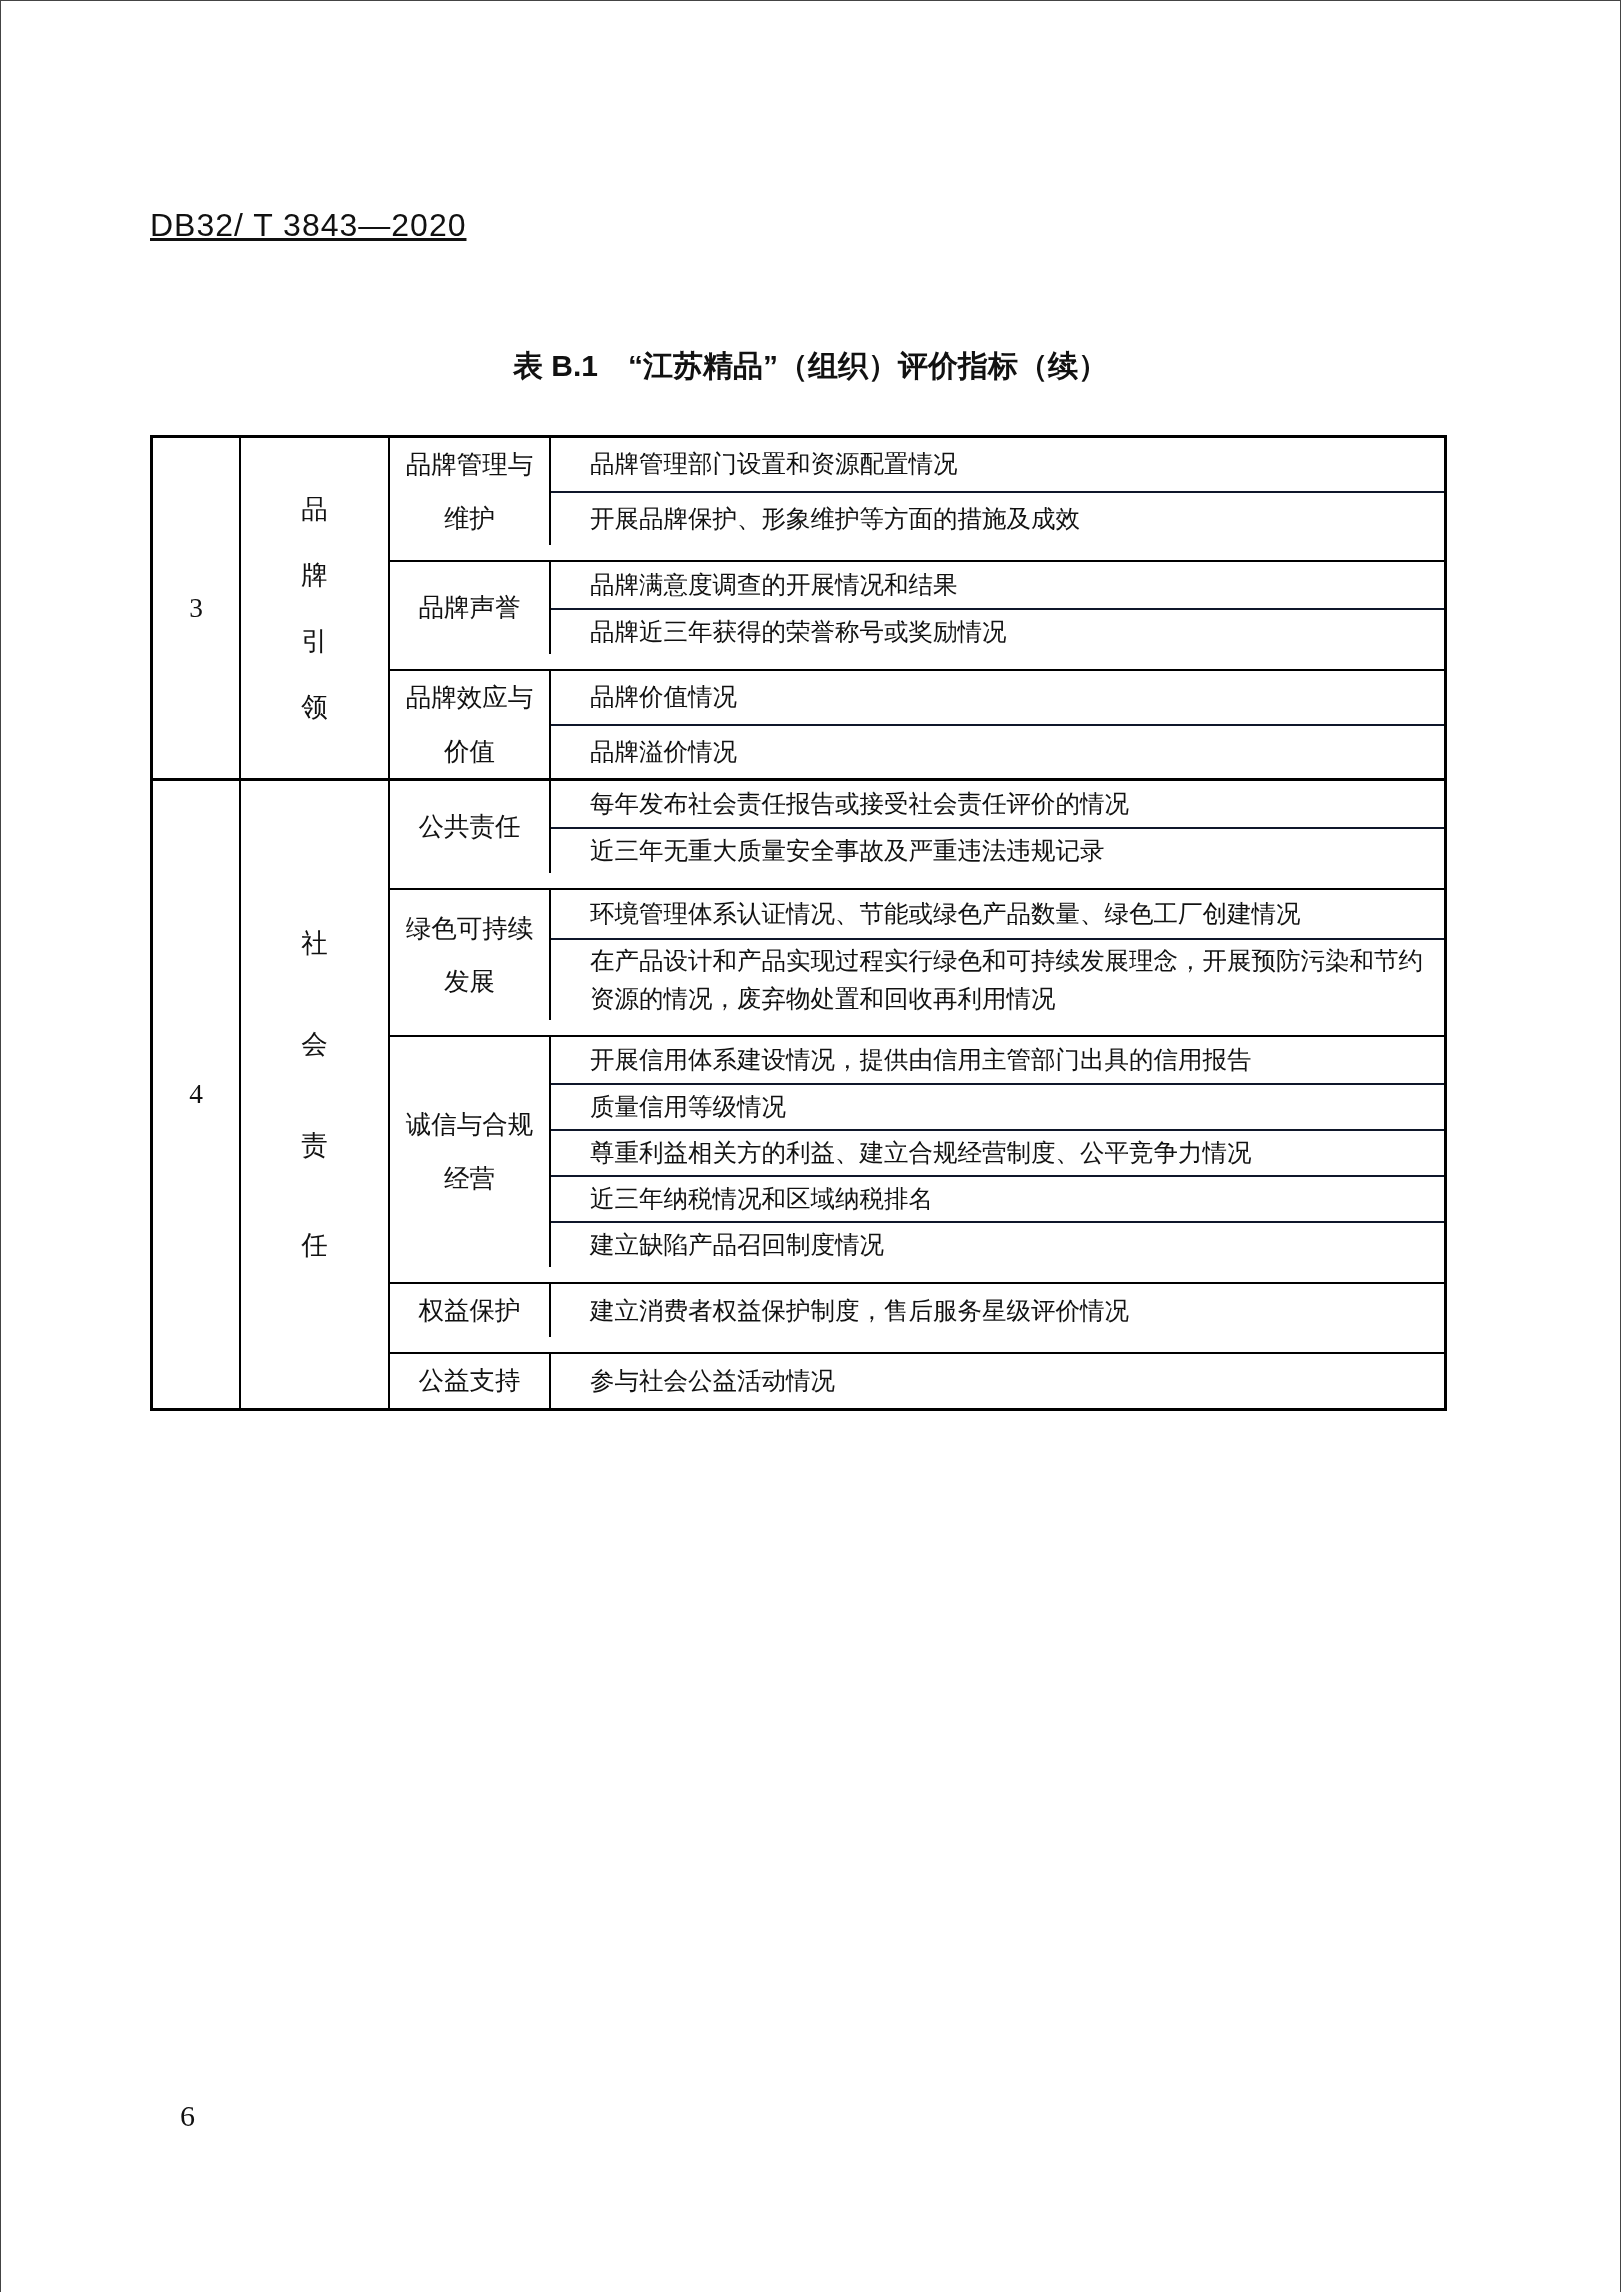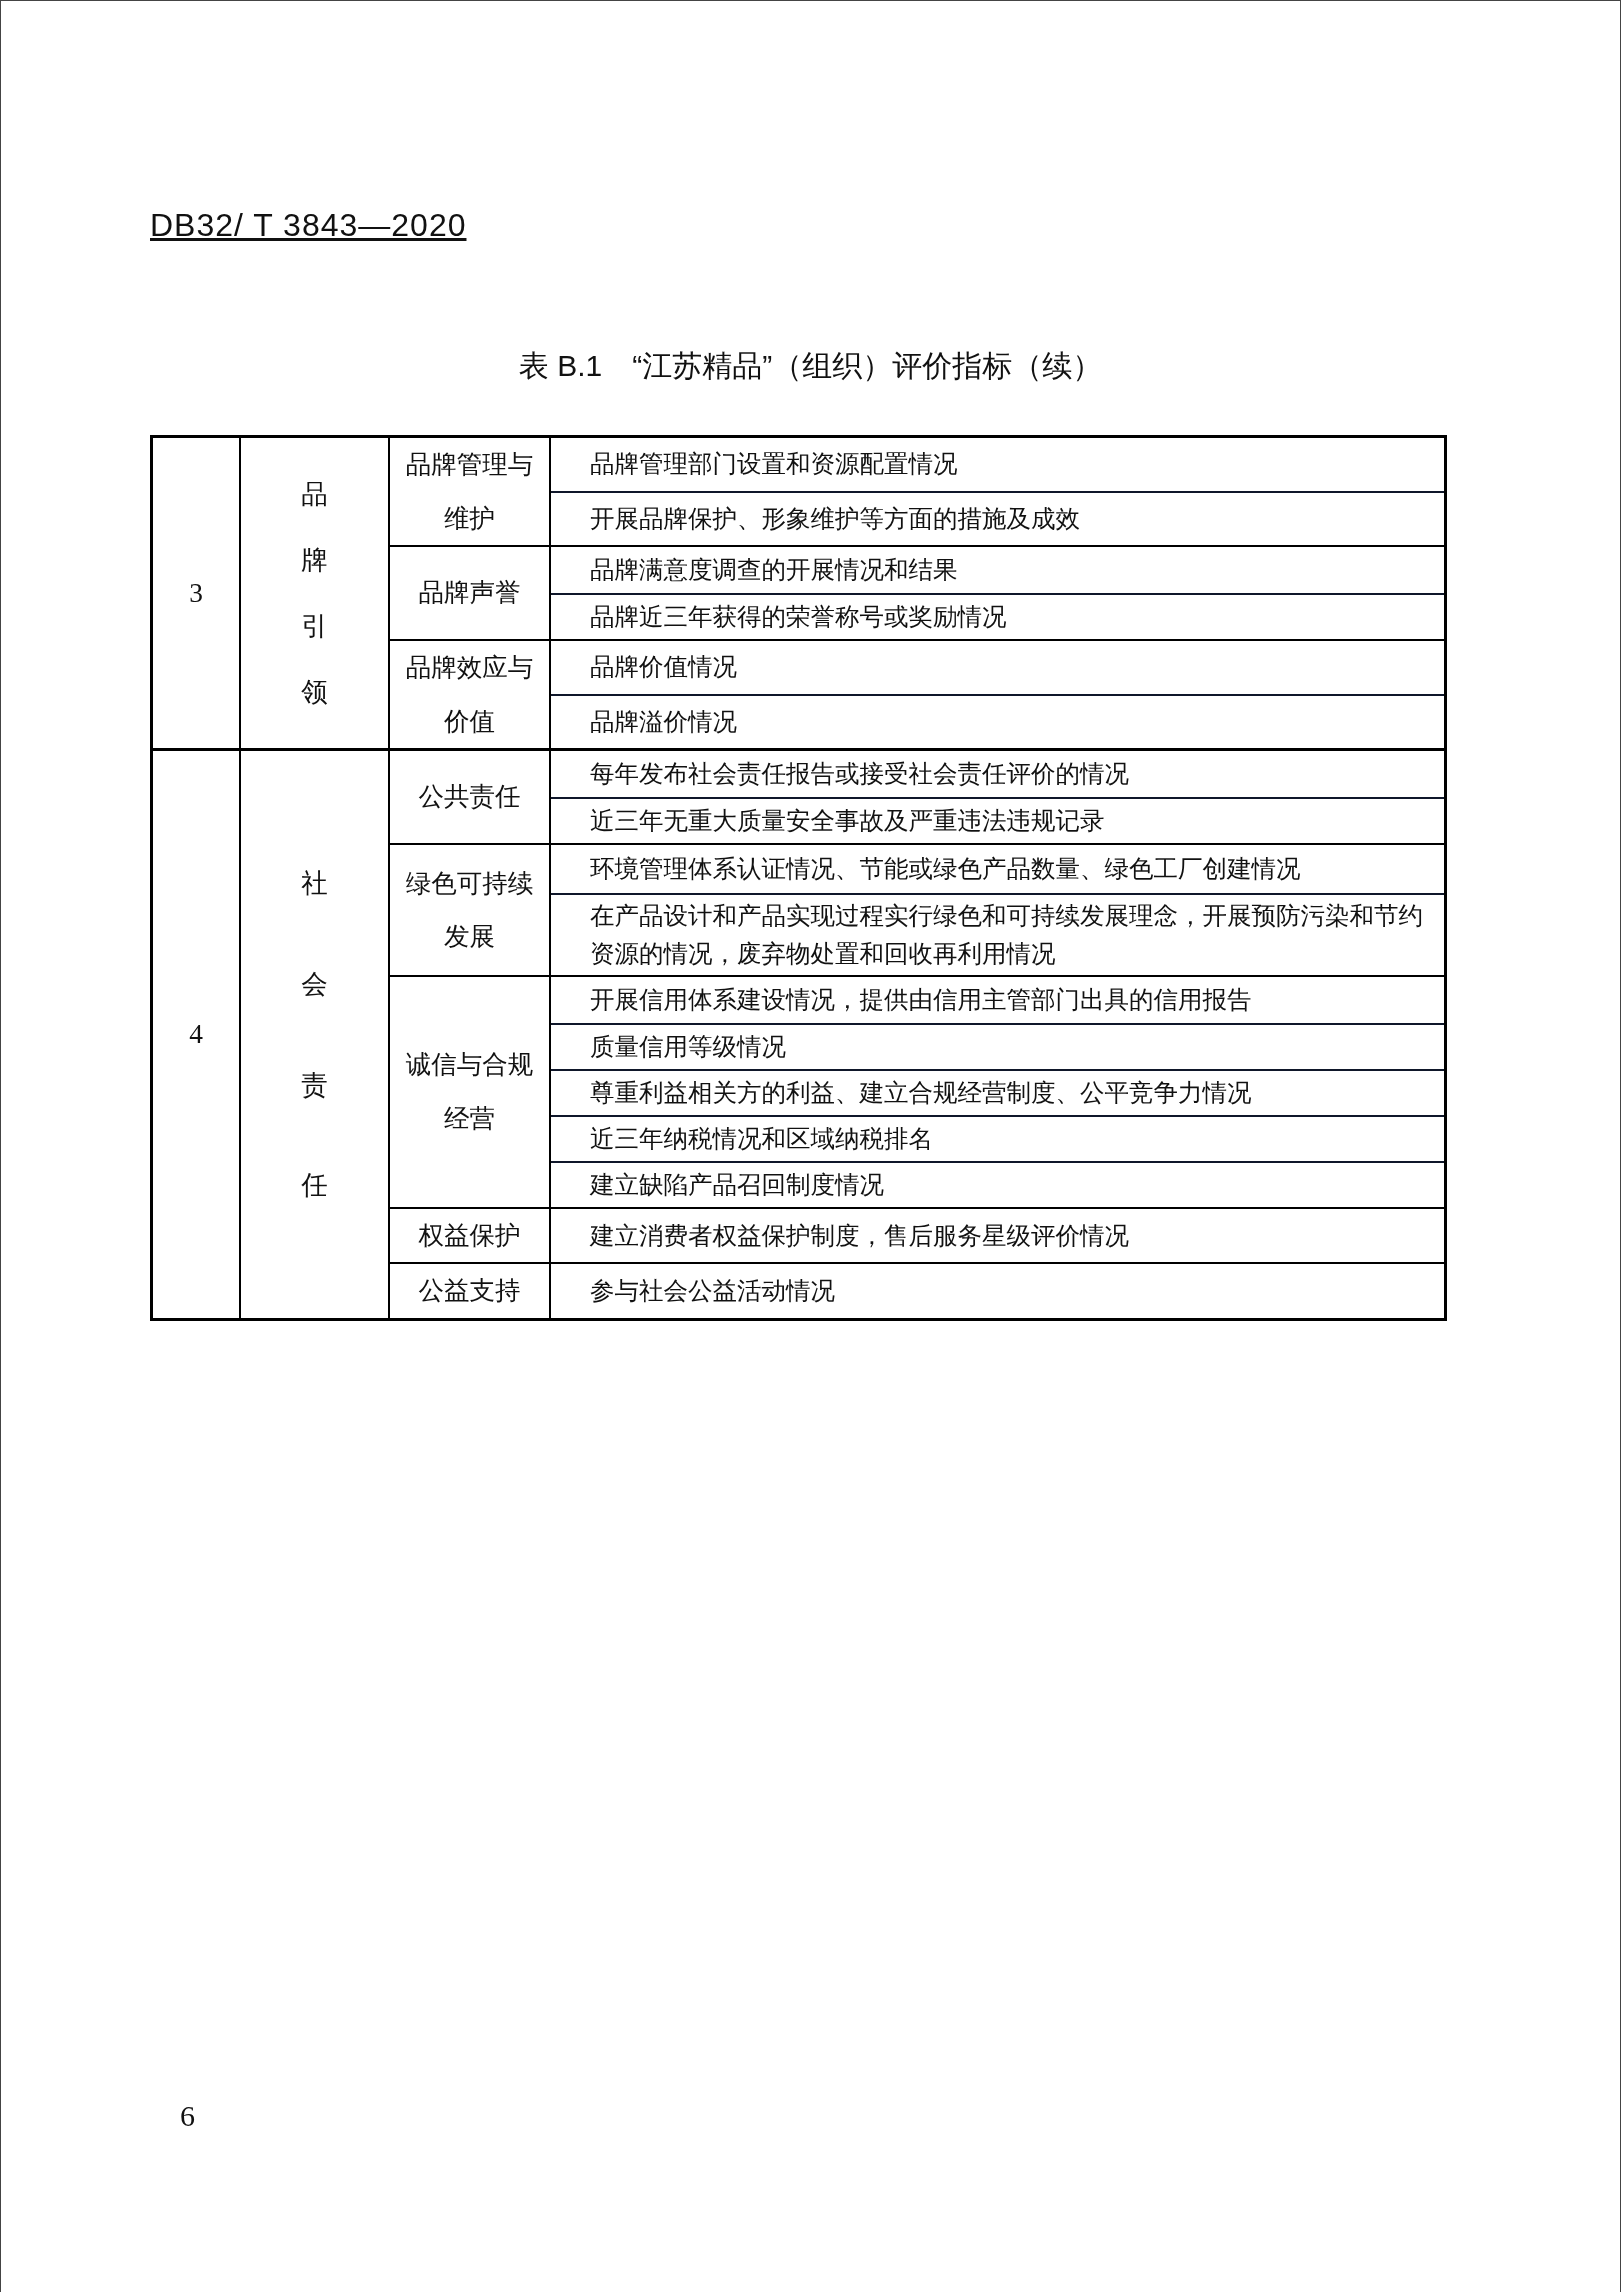--- a/index.html
+++ b/index.html
@@ -23,21 +23,21 @@
     font-size:32px;
     letter-spacing:1px;
     white-space:pre;
     text-decoration:underline;
   }
   .table-title{
     position:absolute;
     left:0;right:0;top:345px;
     text-align:center;
     font-family:"Liberation Sans","DejaVu Sans",sans-serif;
-    font-weight:normal;
+    font-weight:bold;
     font-size:30px;
     white-space:pre-wrap;
   }
   .itable{
     position:absolute;
     left:149px;top:434px;
     width:1297px;
     box-sizing:border-box;
     border:3.9px solid #000;
     display:flex;
@@ -56,21 +56,21 @@
     width:147px;
     border-right:2.9px solid #000;
     display:flex;align-items:center;justify-content:center;
     text-align:center;
     font-size:26.5px;
     white-space:pre-line;
     flex-shrink:0;
   }
   .section-3 .cell-cat{line-height:2.5;}
   .section-4 .cell-cat{line-height:3.8;}
-  .groups{flex:1;display:flex;flex-direction:column;}
+  .groups{flex:1;display:flex;flex-direction:column;gap:15px;}
   .group{display:flex;}
   .group + .group{border-top:2.9px solid #000;}
   .cell-sub{
     width:159px;
     border-right:2px solid #000;
     display:flex;align-items:center;justify-content:center;
     text-align:center;
     font-size:25.5px;
     line-height:2.1;
     white-space:pre-line;

